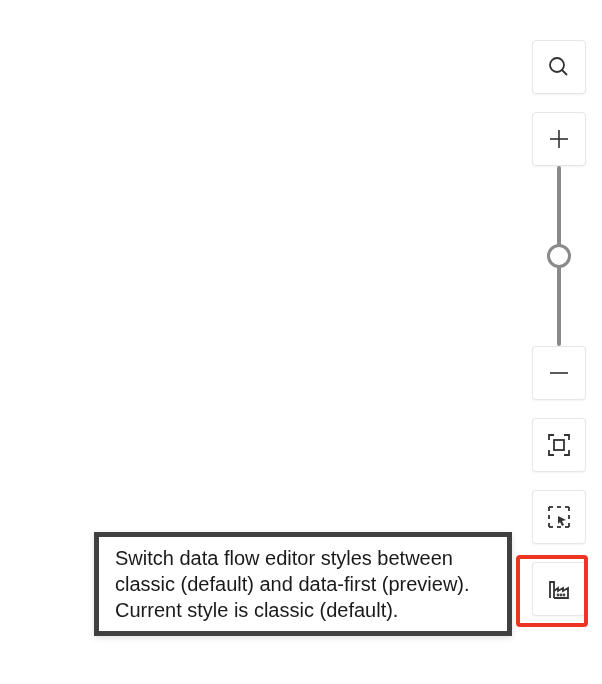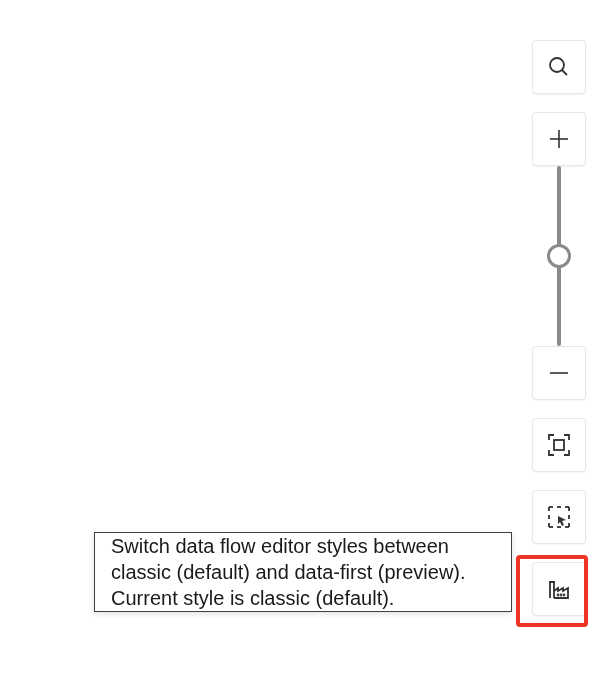--- a/index.html
+++ b/index.html
@@ -58,23 +58,23 @@
     }
     .highlight-frame {
       position: absolute;
       pointer-events: none;
       border: 4px solid #ee3524;
       border-radius: 4px;
     }
     .tooltip {
       position: absolute;
       background: #ffffff;
-      border: 1px solid #404040;
+      border: 5px solid #404040;
       box-shadow: 0 2px 6px rgba(0,0,0,0.12);
-      padding: 0 16px;
+      padding: 8px 16px;
       font-size: 20px;
       line-height: 1.3;
       color: #1a1a1a;
       max-width: 420px;
     }
     svg { display: block; }
   </style>
 </head>
 <body>
 

